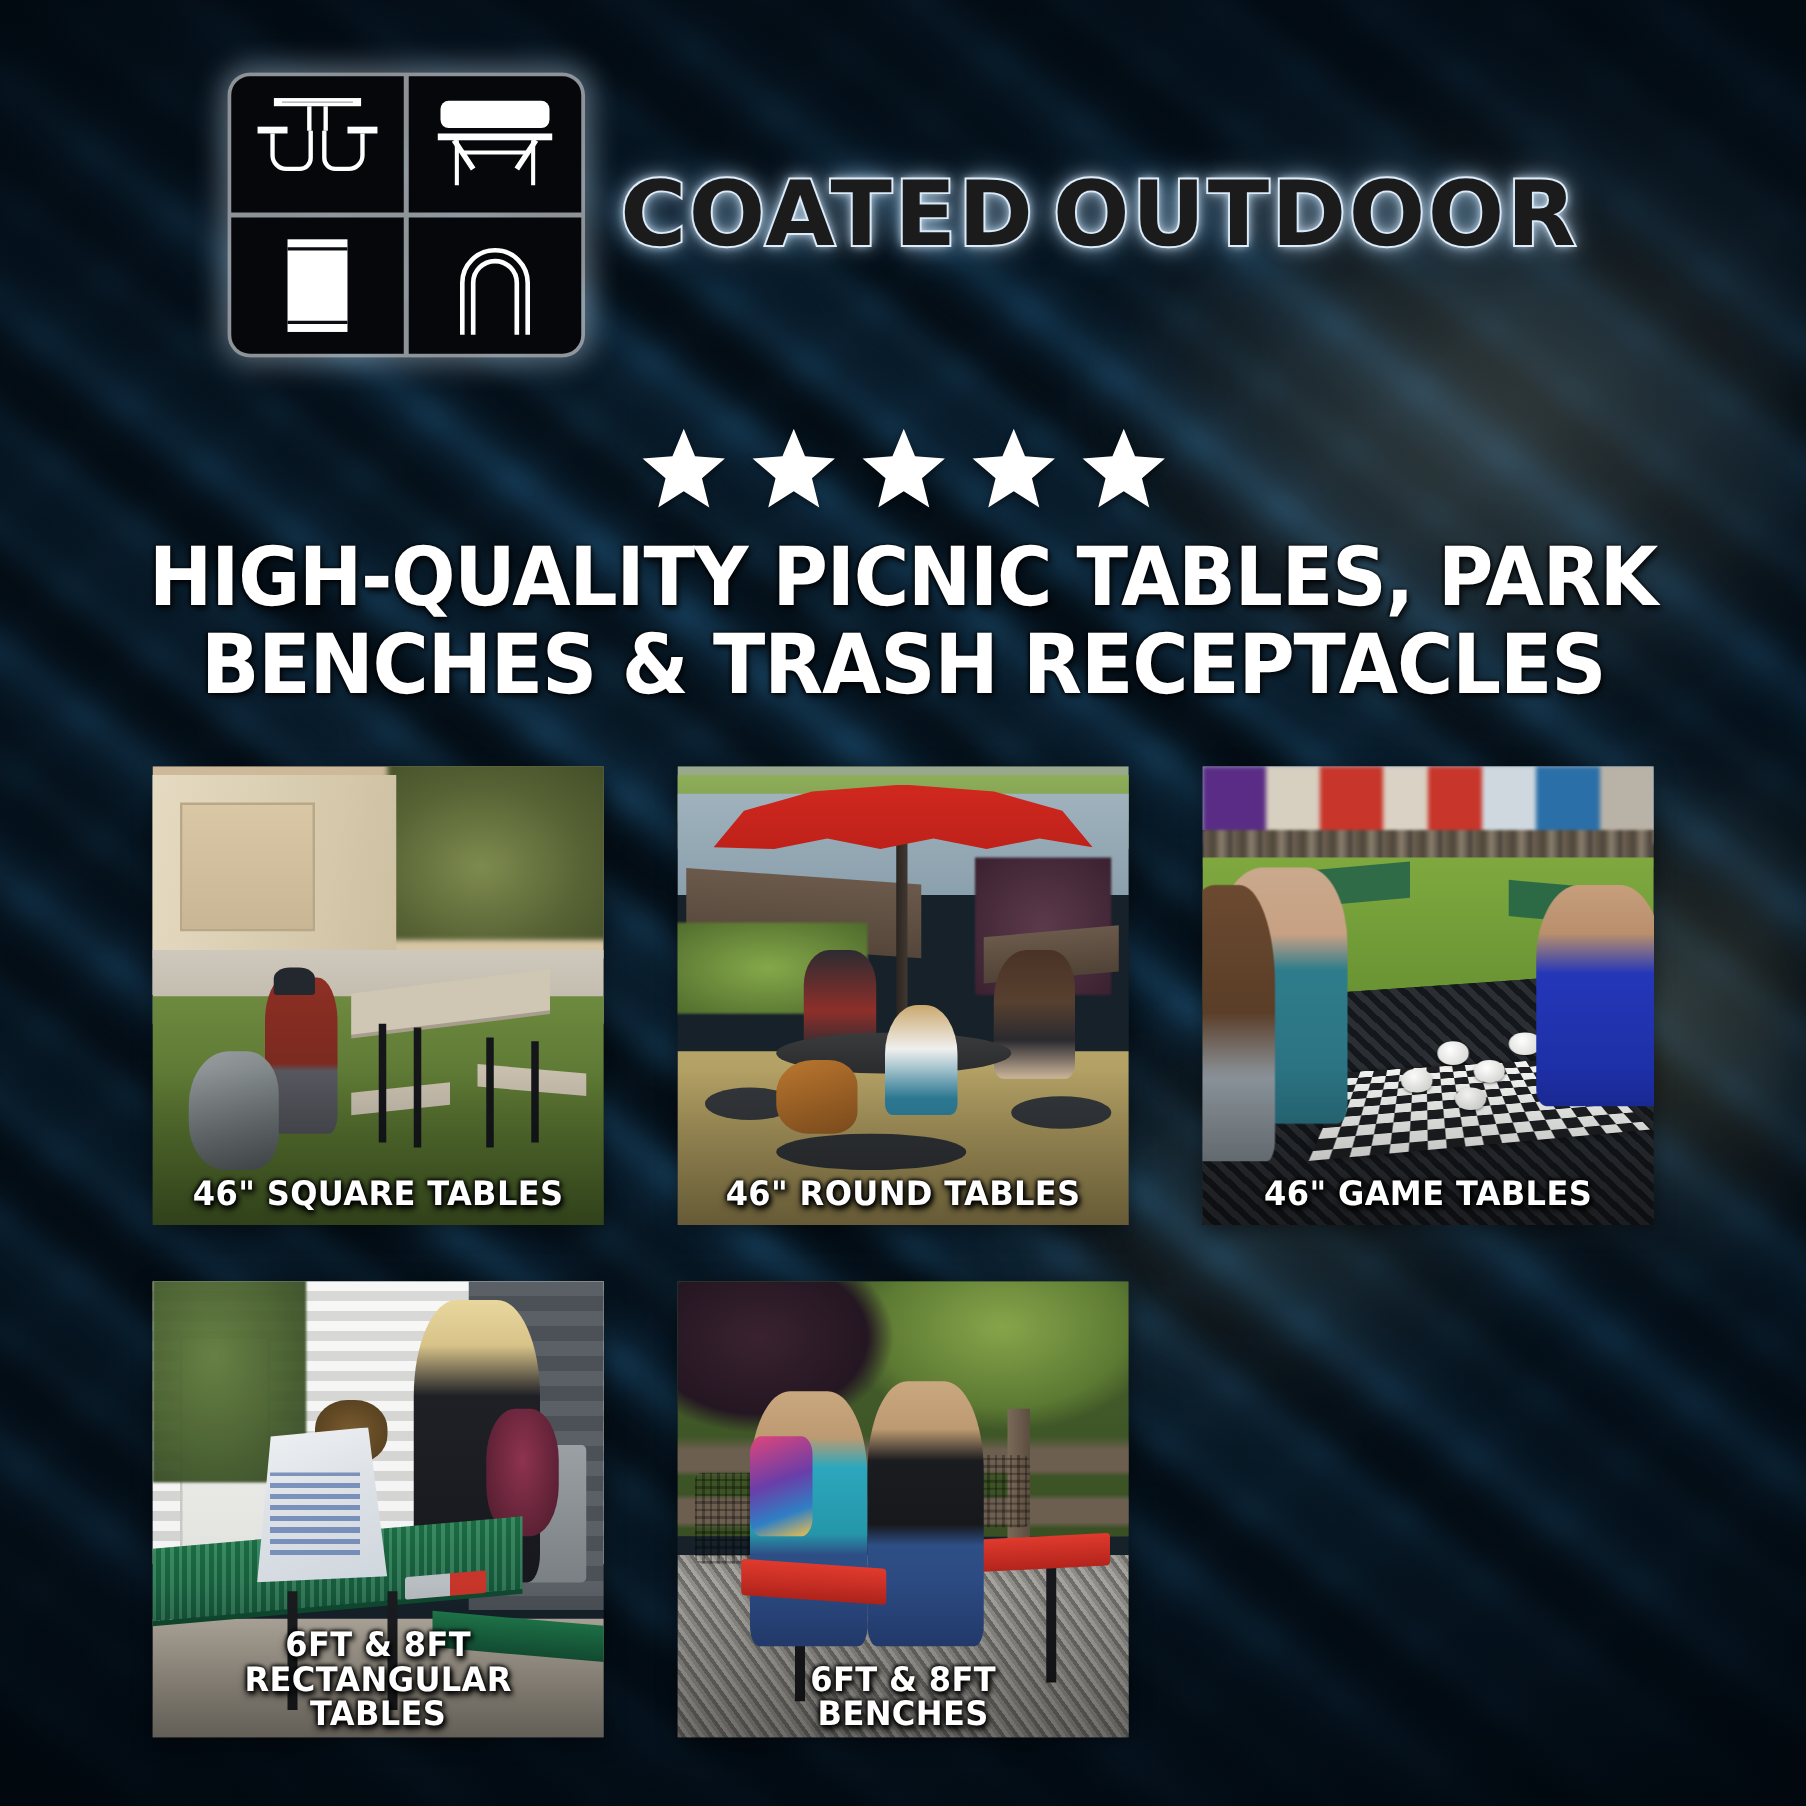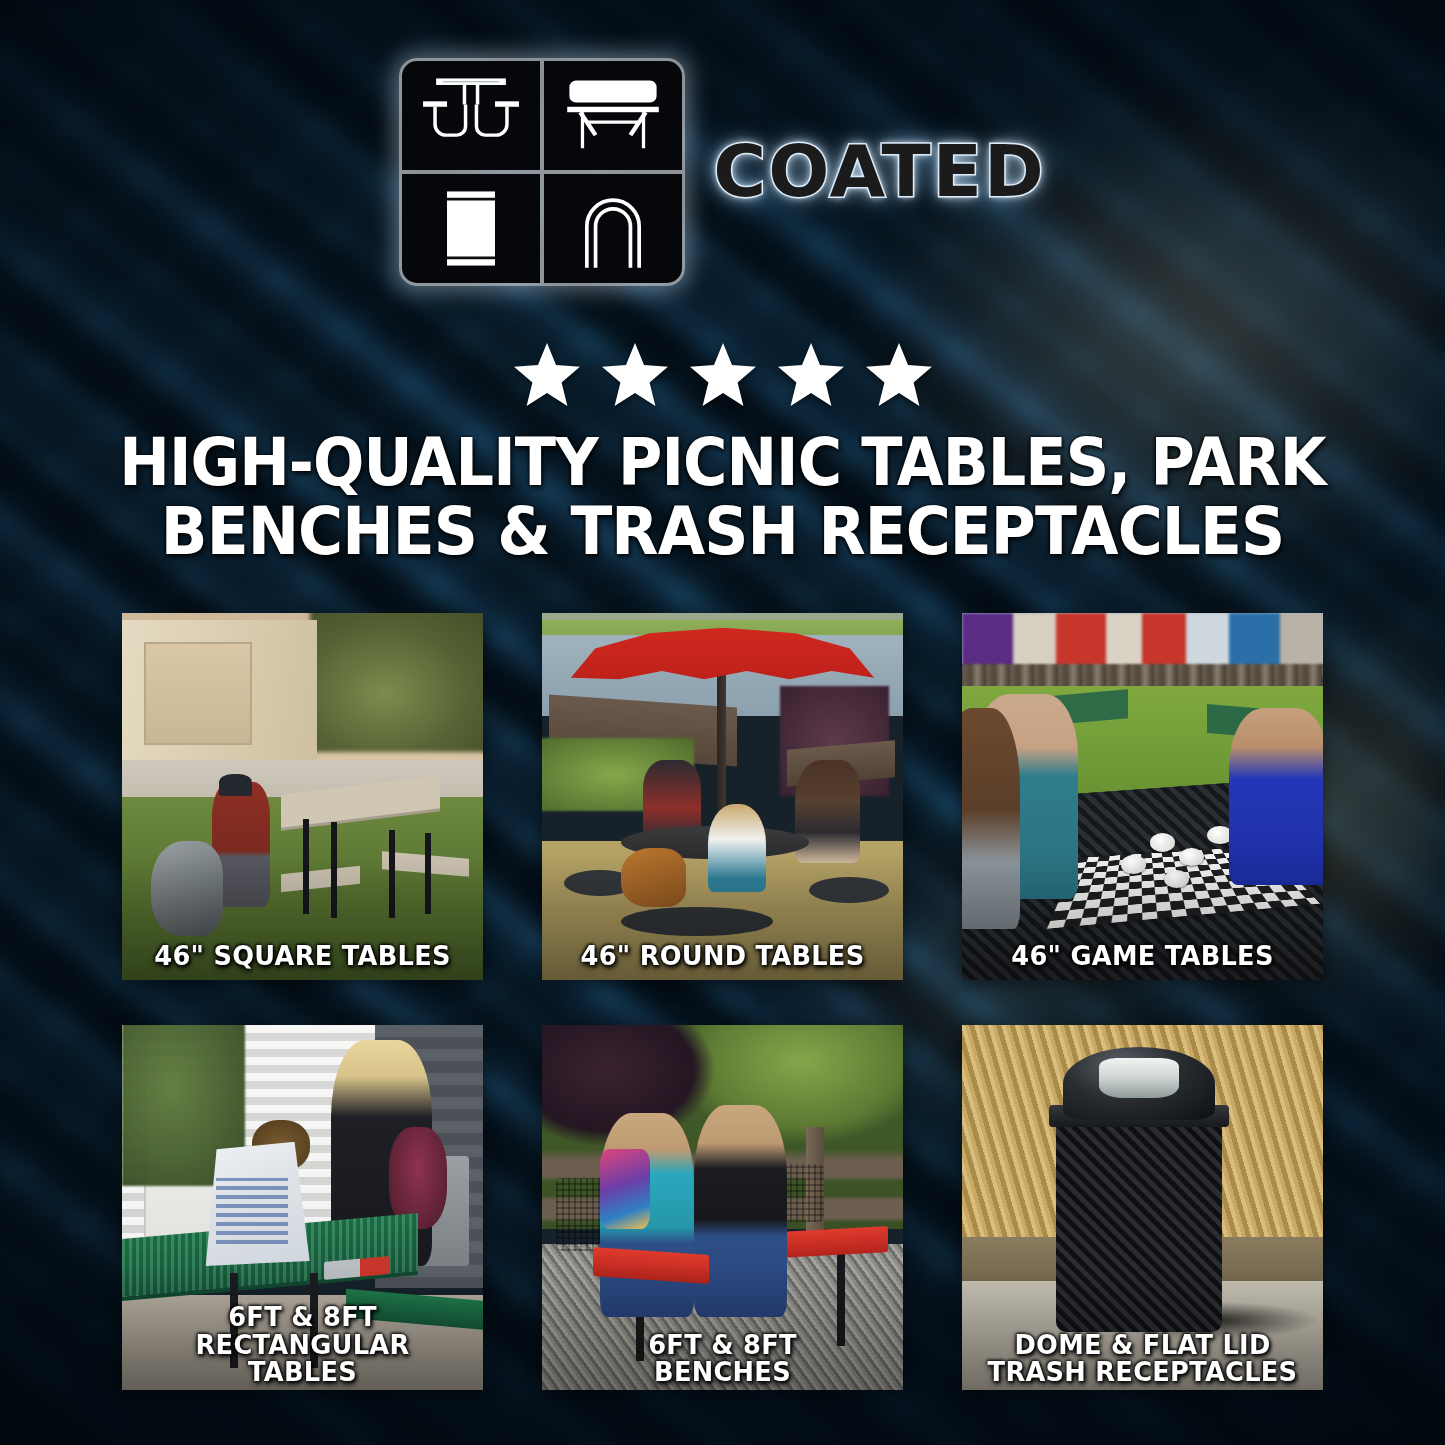--- a/index.html
+++ b/index.html
@@ -316,20 +316,21 @@
     <div class="logo-tile">
       <svg viewBox="0 0 100 100" fill="none" stroke="#fff" stroke-width="3.4">
         <path d="M26 86 V48 a24 24 0 0 1 48 0 V86"></path>
         <path d="M34 86 V48 a16 16 0 0 1 32 0 V86"></path>
       </svg>
     </div>
   </div>
 
   <div class="brand">
     <span class="brand-line">COATED</span>
+    <span class="brand-line">OUTDOOR</span>
   </div>
 </div>
 
 <div id="stars">
   <svg class="star" viewBox="0 0 24 24">
       <polygon points="12,1 15.1,8.6 23.3,9.2 17,14.6 19,22.6 12,18.2 5,22.6 7,14.6 0.7,9.2 8.9,8.6" fill="#ffffff"></polygon>
     </svg>
   <svg class="star" viewBox="0 0 24 24">
       <polygon points="12,1 15.1,8.6 23.3,9.2 17,14.6 19,22.6 12,18.2 5,22.6 7,14.6 0.7,9.2 8.9,8.6" fill="#ffffff"></polygon>
     </svg>
@@ -473,32 +474,14 @@
       <div class="shape c5-pack"></div>
       <div class="shape c5-seatL"></div>
     </div>
     <div class="cap-scrim"></div>
     <div class="caption two">
       <div>6FT &amp; 8FT</div>
       <div>BENCHES</div>
     </div>
   </div>
 
-  <div class="card">
-    <div class="photo">
-      <div class="sky c6-sky"></div>
-      <div class="shape c6-grass"></div>
-      <div class="shape c6-dirt"></div>
-      <div class="ground c6-walk"></div>
-      <div class="shape c6-shadow"></div>
-      <div class="shape c6-can"></div>
-      <div class="shape c6-band"></div>
-      <div class="shape c6-dome"></div>
-      <div class="shape c6-opening"></div>
-    </div>
-    <div class="cap-scrim"></div>
-    <div class="caption two">
-      <div>DOME &amp; FLAT LID</div>
-      <div>TRASH RECEPTACLES</div>
-    </div>
-  </div>
 
 </div>
 
 </body></html>

